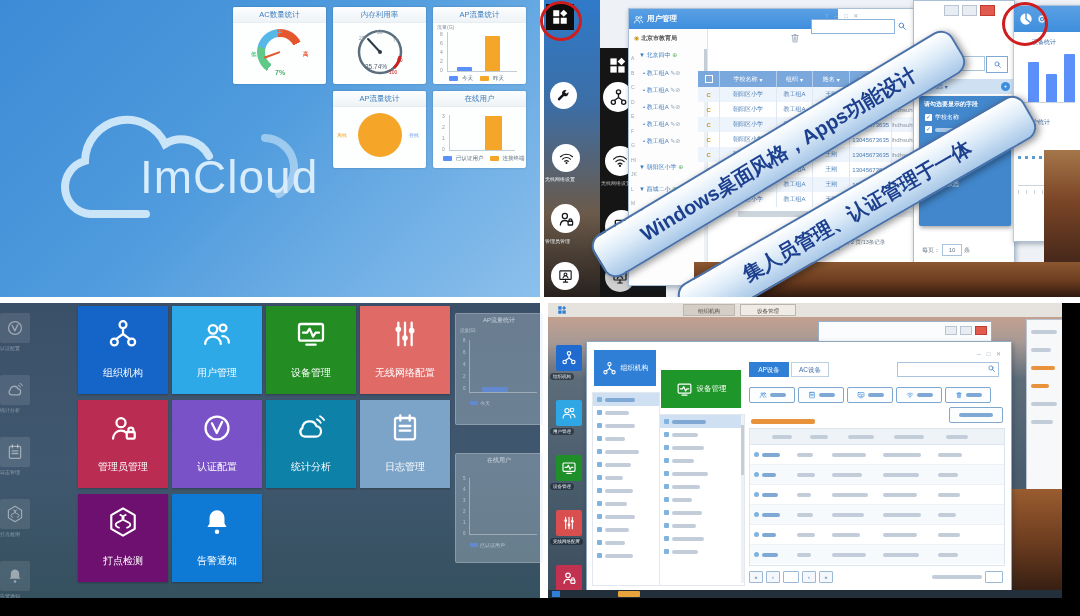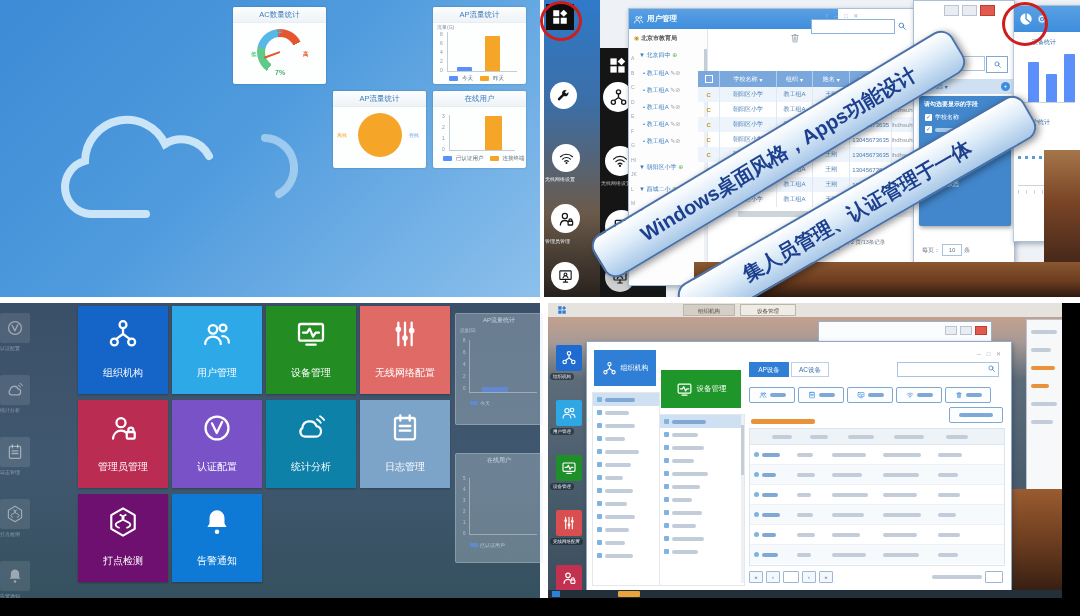--- a/index.html
+++ b/index.html
@@ -183,35 +183,53 @@
   </defs>
 </svg>
 
 <div id="canvas">
 
   <section class="abs" id="tl">
     <svg class="abs" style="left:50px;top:86px" width="290" height="140" viewBox="0 0 290 140">
       <path d="M96 128 H40 a27 27 0 0 1-5-53 42 42 0 0 1 80-17 31 31 0 0 1 44 12" fill="none" stroke="rgba(216,236,251,.9)" stroke-width="8" stroke-linecap="round"></path>
       <path d="M215 52 a30 30 0 0 1 14 56" fill="none" stroke="rgba(216,236,251,.55)" stroke-width="8" stroke-linecap="round"></path>
     </svg>
+    <div class="abs logo-text" style="left:140px;top:150px">ImCloud</div>
 
     <div class="wcard" style="left:233px;top:7px">
       <div class="wtitle">AC数量统计</div>
       <div class="wbody">
         <div class="gauge1" style="left:24px;top:6px">
             <div class="hole"></div>
             <div class="needle1"></div>
           </div>
         <div class="glabel" style="left:18px;top:28px;color:#5fc98a">低</div>
         <div class="glabel" style="left:44px;top:6px;color:#57b8e8">中</div>
         <div class="glabel" style="left:70px;top:28px;color:#e4572e">高</div>
         <div class="glabel" style="left:42px;top:46px;color:#4cae6e;font-size:7px">7%</div>
       </div>
     </div>
 
+    <div class="wcard" style="left:333px;top:7px">
+      <div class="wtitle">内存利用率</div>
+      <div class="wbody">
+        <svg class="abs" style="left:22px;top:4px" width="50" height="50" viewBox="0 0 50 50">
+          <circle cx="25" cy="25" r="21" fill="none" stroke="#5a6e7e" stroke-width="2.5"></circle>
+          <path d="M39 41 a21 21 0 0 0 6-12" fill="none" stroke="#cc2222" stroke-width="3"></path>
+          <line x1="25" y1="25" x2="13" y2="12" stroke="#2b3a46" stroke-width="2" stroke-linecap="round"></line>
+          <circle cx="25" cy="25" r="2" fill="#2b3a46"></circle>
+        </svg>
+        <span class="tick" style="left:26px;top:12px">20</span>
+        <span class="tick" style="left:44px;top:6px">50</span>
+        <span class="tick" style="left:60px;top:14px">70</span>
+        <span class="tick" style="left:64px;top:34px;color:#cc2222">90</span>
+        <span class="tick" style="left:56px;top:46px;color:#cc2222">100</span>
+        <div class="glabel" style="left:32px;top:40px;color:#55646f;font-size:6.5px;font-weight:normal">35.74%</div>
+      </div>
+    </div>
 
     <div class="wcard" style="left:433px;top:7px">
       <div class="wtitle">AP流量统计</div>
       <div class="wbody">
         <span class="tick" style="left:4px;top:1px">流量(G)</span>
         <span class="tick" style="left:7px;top:8px">8</span>
         <span class="tick" style="left:7px;top:17px">6</span>
         <span class="tick" style="left:7px;top:26px">4</span>
         <span class="tick" style="left:7px;top:35px">2</span>
         <span class="tick" style="left:7px;top:44px">0</span>

